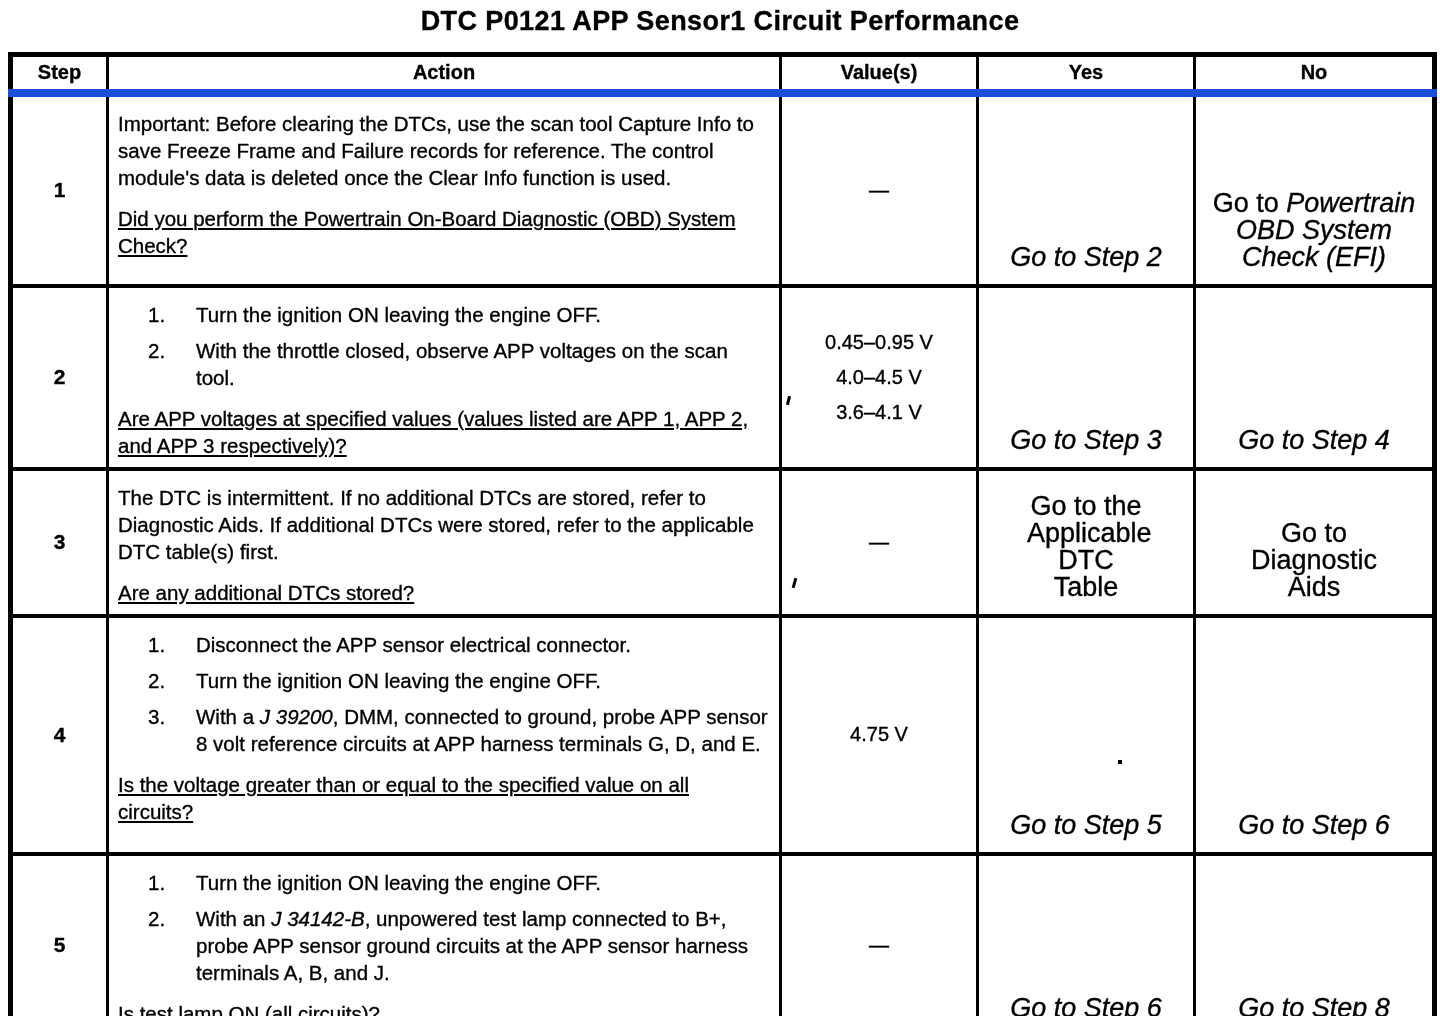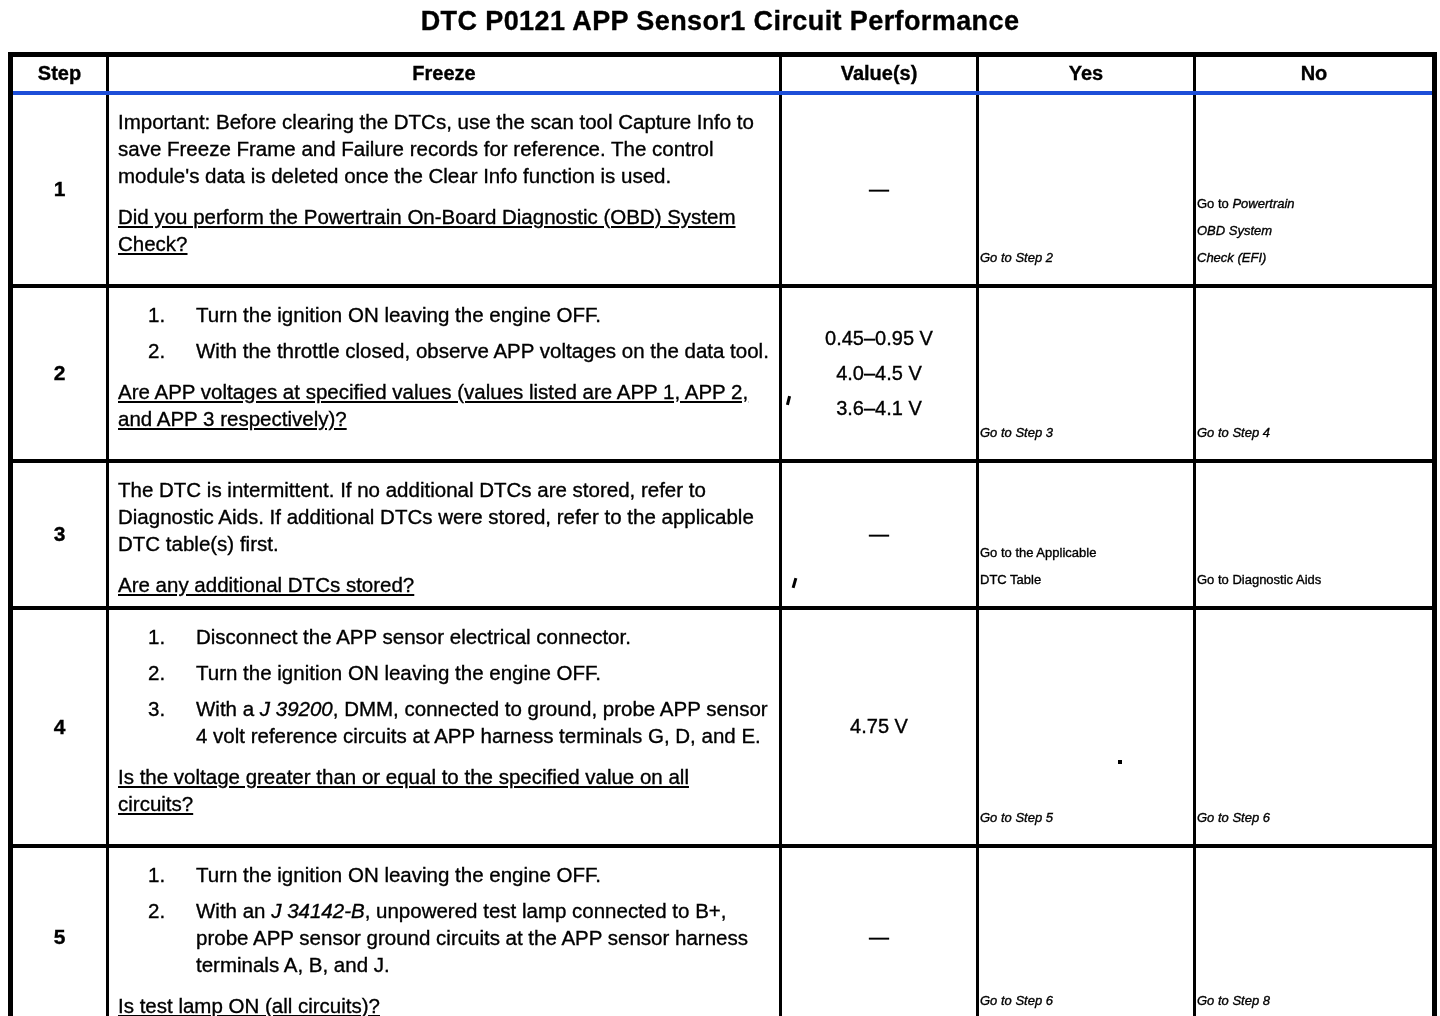--- a/index.html
+++ b/index.html
@@ -26,21 +26,21 @@
   }
   table.dtc {
     position: absolute;
     top: 52px; left: 8px;
     width: 1424px;
     border-collapse: collapse;
     table-layout: fixed;
     border: 5px solid #000;
   }
   .dtc th, .dtc td { border: 3px solid #000; }
-  .dtc thead tr { height: 38px; border-bottom: 4px solid #1d4ed8; }
+  .dtc thead tr { height: 38px; border-bottom: 8px solid #1d4ed8; }
   .dtc tbody tr { border-top: 4px solid #000; border-bottom: 4px solid #000; }
   .dtc th {
     font-size: 20px;
     font-weight: bold;
     text-align: center;
     vertical-align: middle;
     padding: 2px 2px;
   }
   tr.r1 { height: 193px; }
   tr.r2 { height: 175px; }
@@ -71,24 +71,24 @@
   .num { flex: none; width: 32px; }
   .litxt { flex: 1; margin-left: 16px; }
   td.value-cell {
     text-align: center;
     vertical-align: middle;
     font-size: 20px;
   }
   .vline { line-height: 35px; }
   .dash { font-size: 22px; }
   td.yes-cell, td.no-cell {
-    text-align: left;
+    text-align: center;
     vertical-align: bottom;
     padding-bottom: 13px;
-    font-size: 13px;
+    font-size: 27px;
     line-height: 27px;
   }
   .goto-narrow { display: inline-block; max-width: 118px; }
   .goto-narrow2 { display: inline-block; max-width: 150px; }
   .artifact { position: absolute; background: #000; }
   .a1 { left: 787px; top: 396px; width: 3px; height: 9px; transform: rotate(14deg); }
   .a2 { left: 793px; top: 578px; width: 3px; height: 10px; transform: rotate(16deg); }
   .a3 { left: 1118px; top: 760px; width: 4px; height: 4px; }
 </style>
 </head>
@@ -102,21 +102,21 @@
     <colgroup>
       <col style="width:97px">
       <col style="width:673px">
       <col style="width:197px">
       <col style="width:217px">
       <col style="width:240px">
     </colgroup>
     <thead>
       <tr>
         <th>Step</th>
-        <th>Freeze</th>
+        <th>Action</th>
         <th>Value(s)</th>
         <th>Yes</th>
         <th>No</th>
       </tr>
     </thead>
     <tbody>
 
       <tr class="r1">
         <td class="step-cell">1</td>
         <td class="action-cell">
@@ -134,21 +134,21 @@
 
       <tr class="r2">
         <td class="step-cell">2</td>
         <td class="action-cell">
           <div class="li">
               <span class="num">1.</span>
               <span class="litxt">Turn the ignition ON leaving the engine OFF.</span>
             </div>
           <div class="li">
               <span class="num">2.</span>
-              <span class="litxt">With the throttle closed, observe APP voltages on the data tool.</span>
+              <span class="litxt">With the throttle closed, observe APP voltages on the scan tool.</span>
             </div>
           <p class="para question">Are APP voltages at specified values (values listed are APP 1, APP 2, and APP 3 respectively)?</p>
         </td>
         <td class="value-cell">
           <div class="vline">0.45–0.95 V</div>
           <div class="vline">4.0–4.5 V</div>
           <div class="vline">3.6–4.1 V</div>
         </td>
         <td class="yes-cell"><span class="it">Go to Step 3</span></td>
         <td class="no-cell"><span class="it">Go to Step 4</span></td>
@@ -171,21 +171,21 @@
           <div class="li">
               <span class="num">1.</span>
               <span class="litxt">Disconnect the APP sensor electrical connector.</span>
             </div>
           <div class="li">
               <span class="num">2.</span>
               <span class="litxt">Turn the ignition ON leaving the engine OFF.</span>
             </div>
           <div class="li">
               <span class="num">3.</span>
-              <span class="litxt"><span>With a </span><span class="it">J 39200</span><span>, DMM, connected to ground, probe APP sensor 4 volt reference circuits at APP harness terminals G, D, and E.</span></span>
+              <span class="litxt"><span>With a </span><span class="it">J 39200</span><span>, DMM, connected to ground, probe APP sensor 8 volt reference circuits at APP harness terminals G, D, and E.</span></span>
             </div>
           <p class="para question">Is the voltage greater than or equal to the specified value on all circuits?</p>
         </td>
         <td class="value-cell">4.75 V</td>
         <td class="yes-cell"><span class="it">Go to Step 5</span></td>
         <td class="no-cell"><span class="it">Go to Step 6</span></td>
       </tr>
 
       <tr class="r5">
         <td class="step-cell">5</td>

